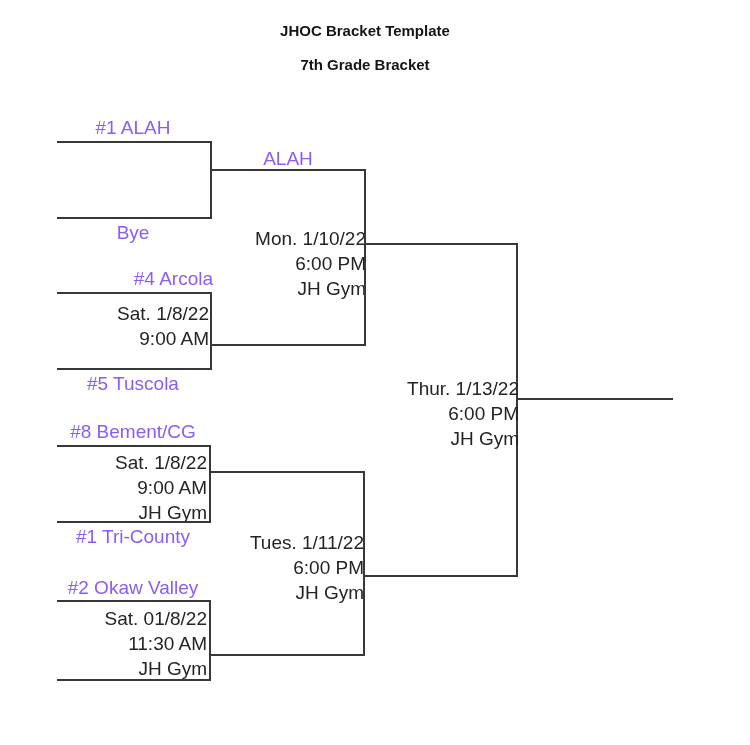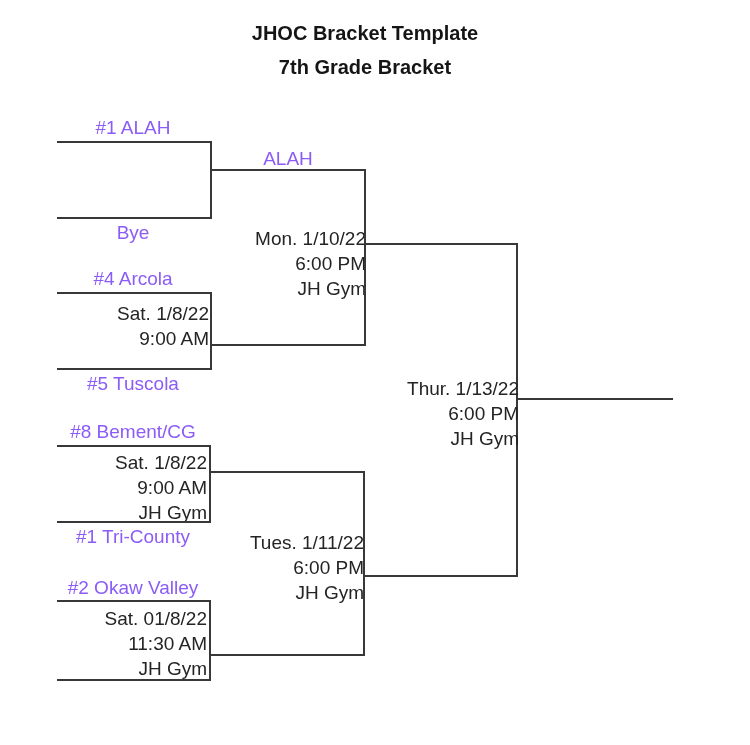--- a/index.html
+++ b/index.html
@@ -14,21 +14,21 @@
     background: #ffffff;
     font-family: "Liberation Sans", sans-serif;
     color: #242424;
     overflow: hidden;
   }
   .title-line {
     position: absolute;
     left: 0;
     width: 730px;
     text-align: center;
-    font-size: 20px;
+    font-size: 15px;
     font-weight: bold;
     color: #151515;
     white-space: nowrap;
   }
   .h-line {
     position: absolute;
     height: 2px;
     background: #383838;
   }
   .v-line {
@@ -61,21 +61,21 @@
 
   <div class="title-line" style="top:22px;">JHOC Bracket Template</div>
   <div class="title-line" style="top:56px;">7th Grade Bracket</div>
 
   <div class="team-label" style="left:53px; top:117px; width:160px;">#1 ALAH</div>
   <div class="h-line" style="left:57px; top:141px; width:155px;"></div>
   <div class="v-line" style="left:210px; top:141px; height:78px;"></div>
   <div class="h-line" style="left:57px; top:217px; width:155px;"></div>
   <div class="team-label" style="left:53px; top:222px; width:160px;">Bye</div>
 
-  <div class="team-label" style="left:53px; top:268px; width:160px;">#4 Arcola</div>
+  <div class="team-label" style="left:53px; top:268px; width:160px;text-align:right;">#4 Arcola</div>
   <div class="h-line" style="left:57px; top:292px; width:155px;"></div>
   <div class="info-block" style="left:54px; top:301px; width:155px;">
     <div class="info-line">Sat. 1/8/22</div>
     <div class="info-line">9:00 AM</div>
   </div>
   <div class="v-line" style="left:210px; top:292px; height:78px;"></div>
   <div class="h-line" style="left:57px; top:368px; width:155px;"></div>
   <div class="team-label" style="left:53px; top:373px; width:160px;text-align:center;">#5 Tuscola</div>
 
   <div class="team-label" style="left:210px; top:148px; width:156px;">ALAH</div>

